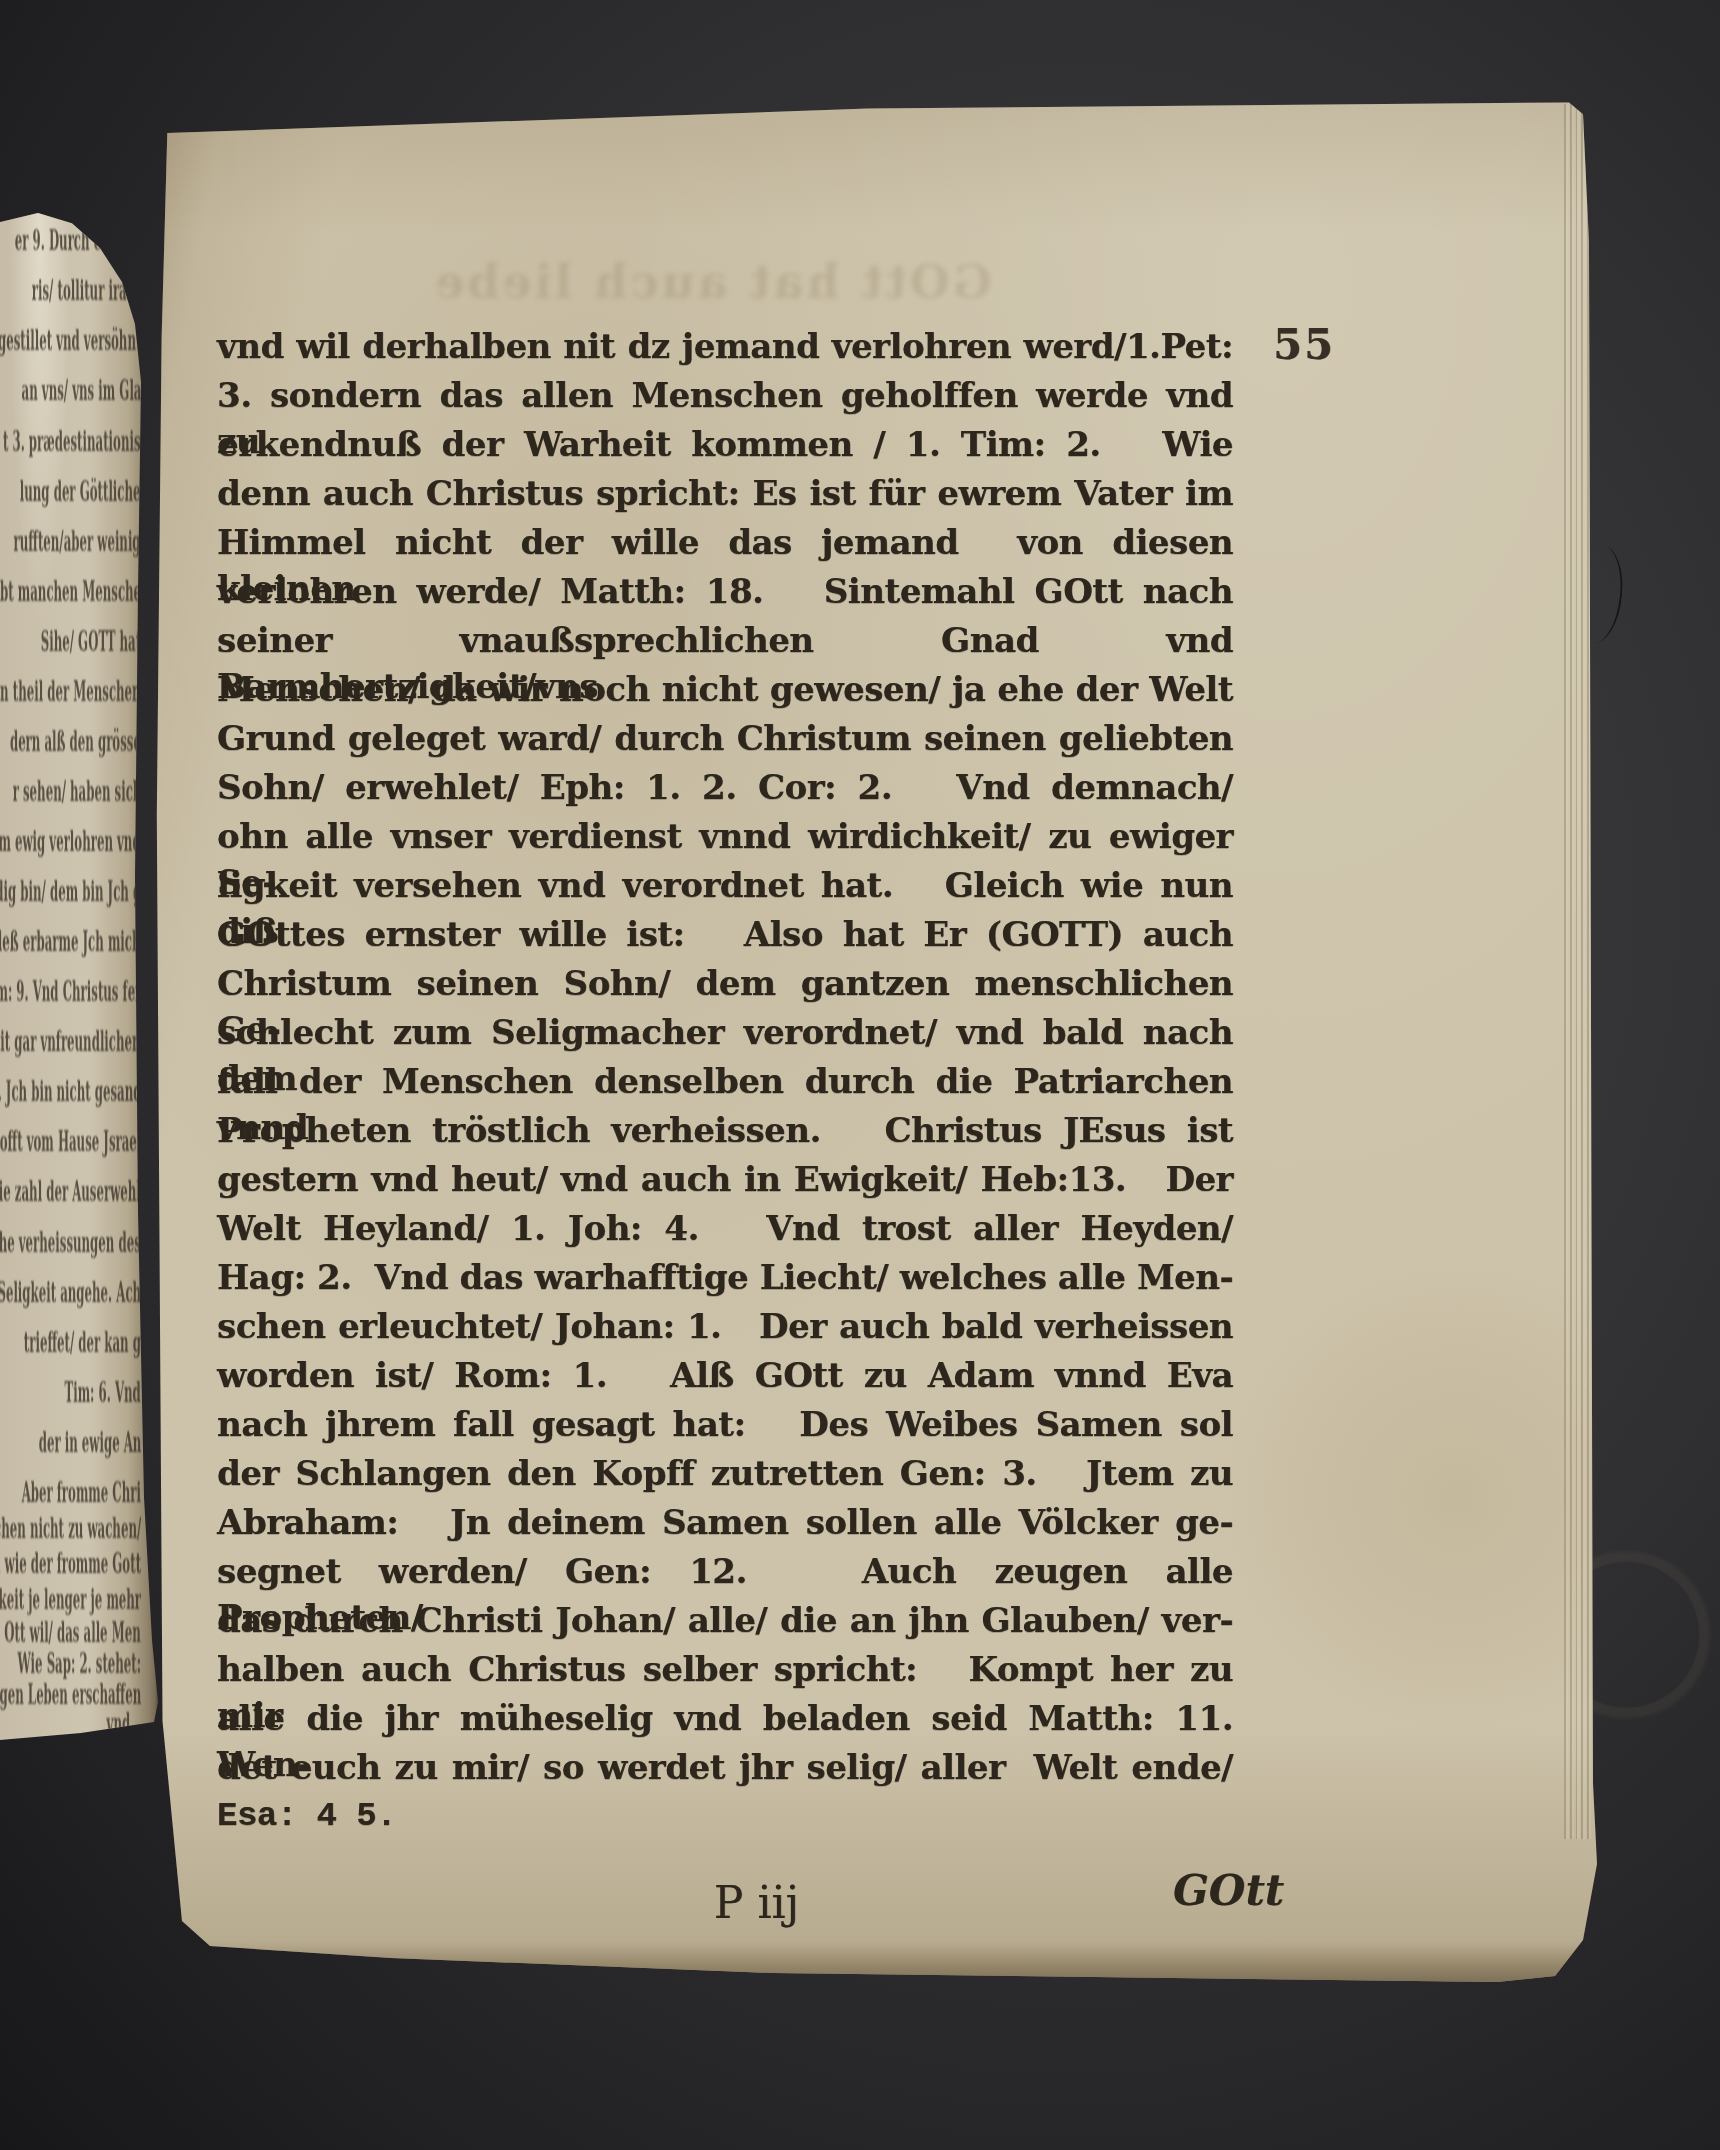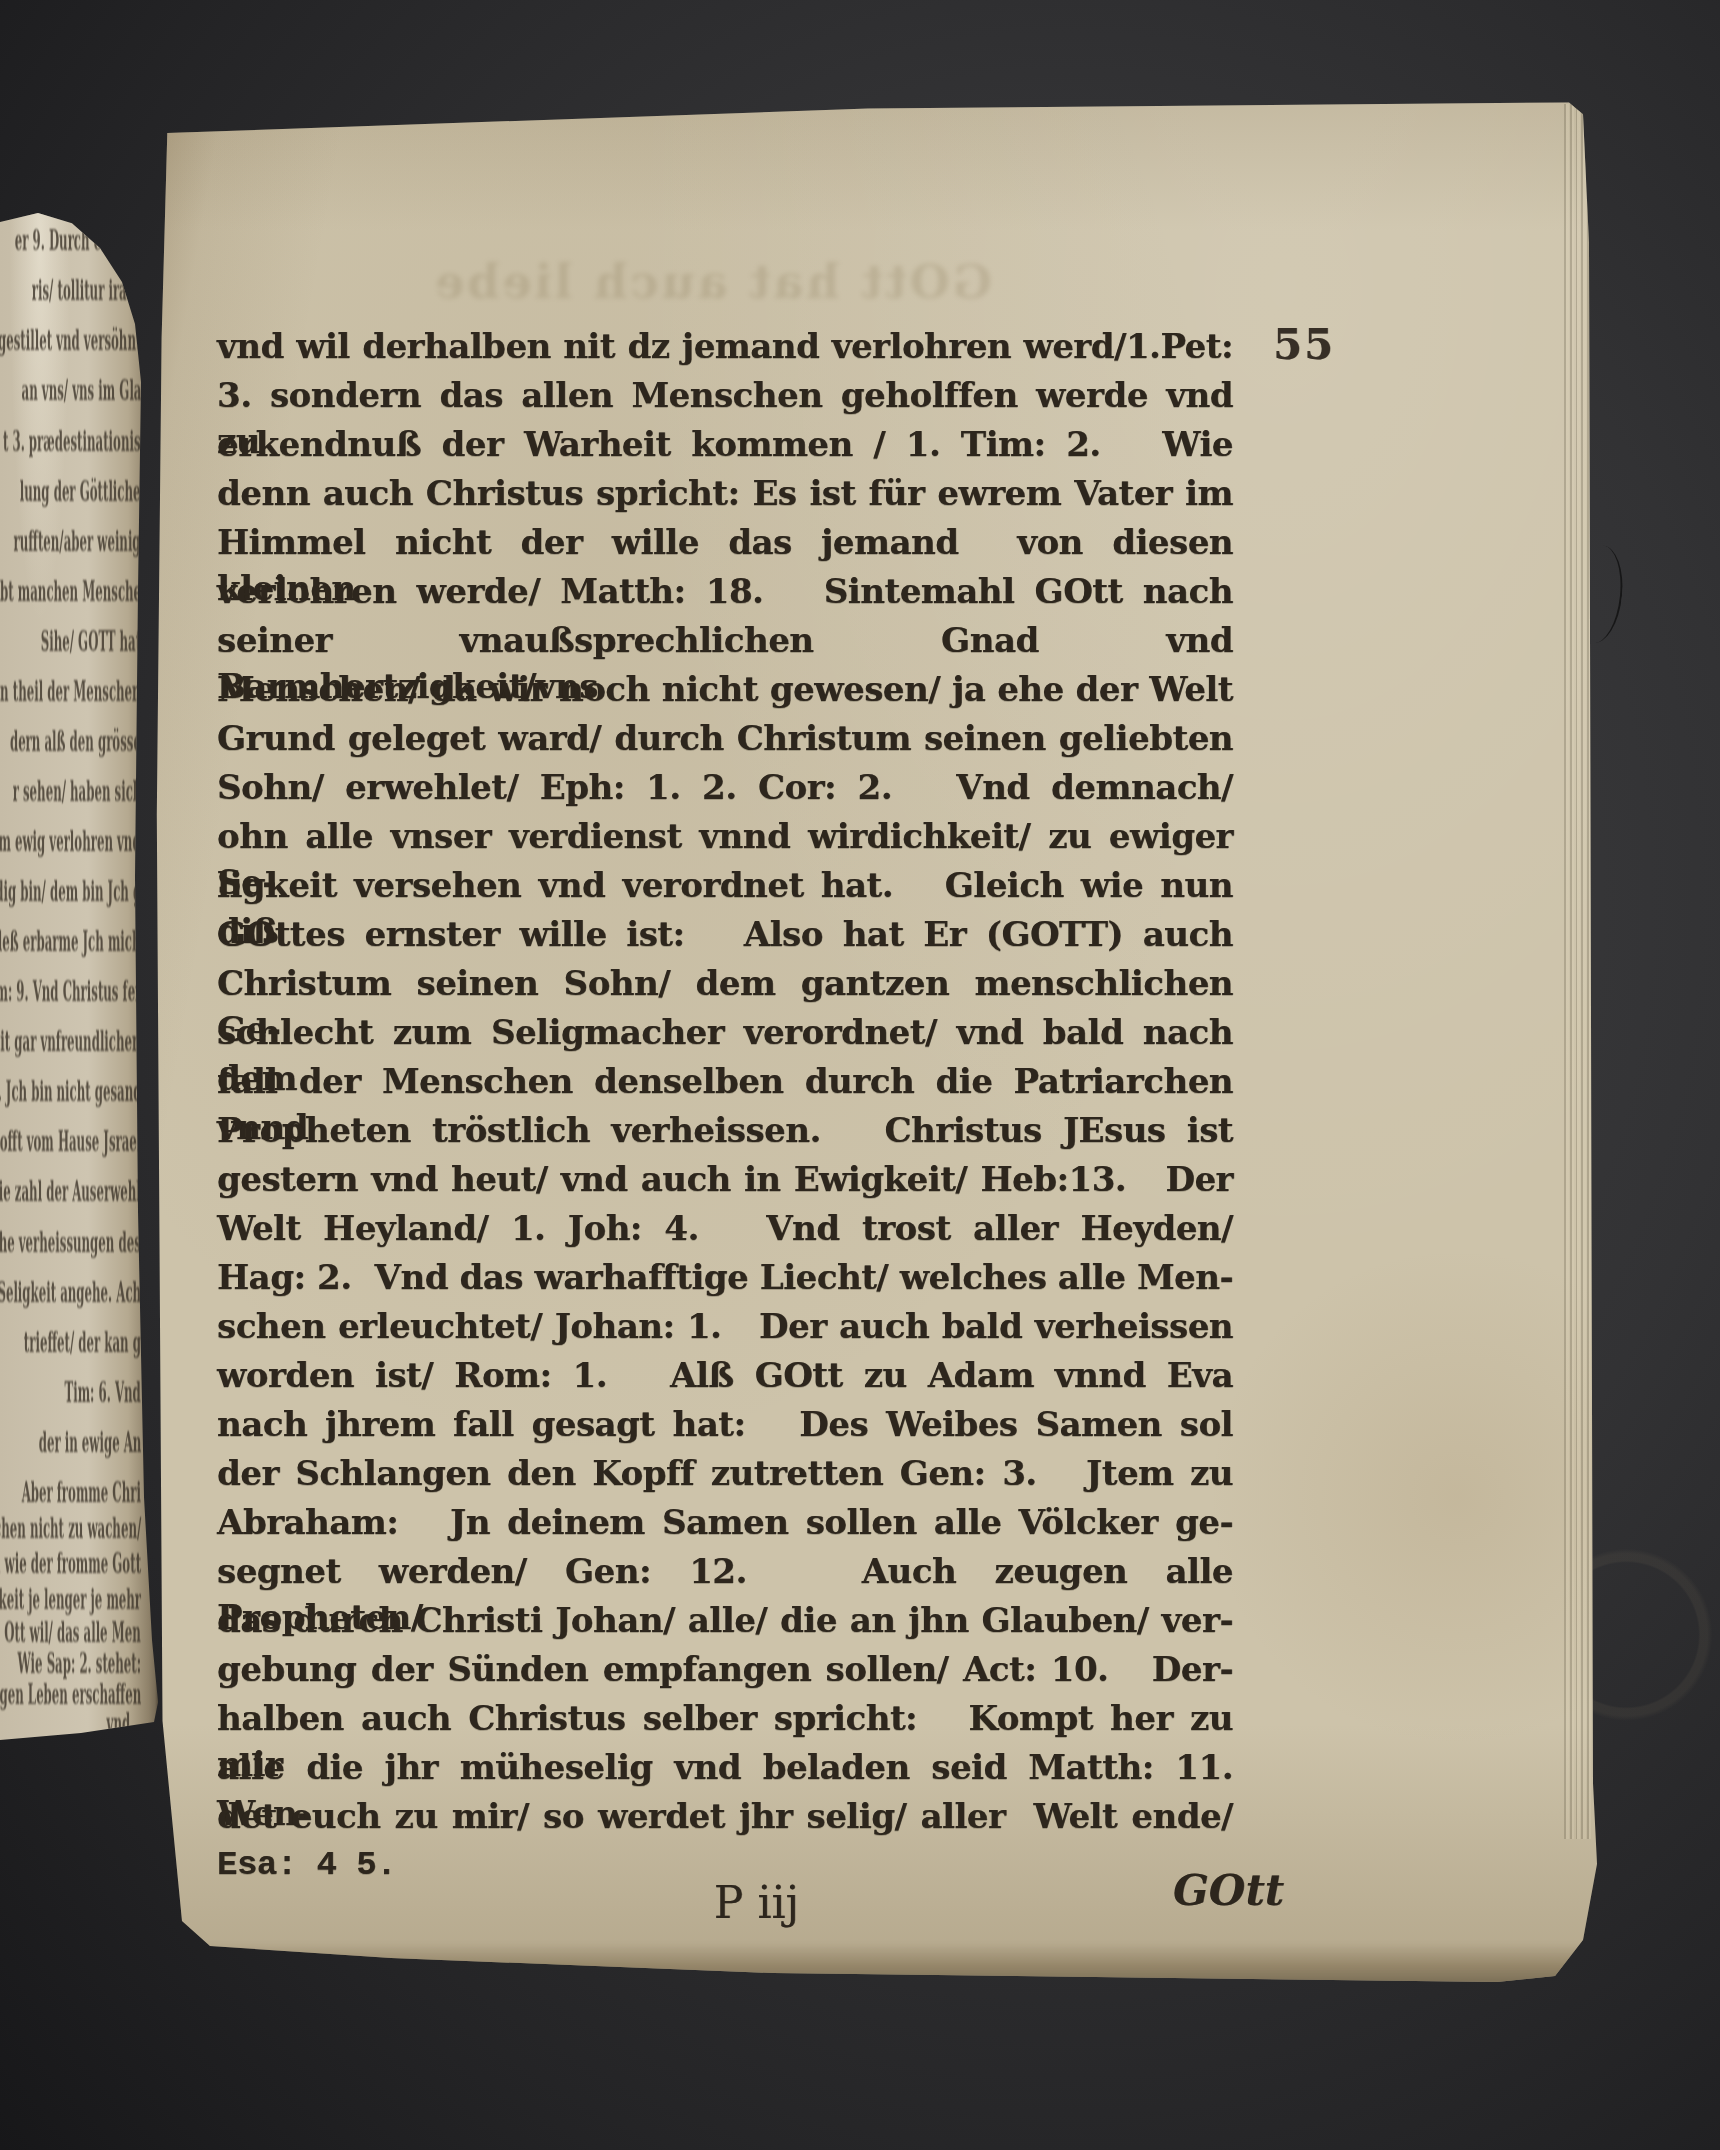--- a/index.html
+++ b/index.html
@@ -81,21 +81,20 @@
       <div class="tl">gestern vnd heut/ vnd auch in Ewigkeit/ Heb:13.   Der</div>
       <div class="tl">Welt Heyland/ 1. Joh: 4.   Vnd trost aller Heyden/</div>
       <div class="tl">Hag: 2.  Vnd das warhafftige Liecht/ welches alle Men-</div>
       <div class="tl">schen erleuchtet/ Johan: 1.   Der auch bald verheissen</div>
       <div class="tl">worden ist/ Rom: 1.   Alß GOtt zu Adam vnnd Eva</div>
       <div class="tl">nach jhrem fall gesagt hat:   Des Weibes Samen sol</div>
       <div class="tl">der Schlangen den Kopff zutretten Gen: 3.   Jtem zu</div>
       <div class="tl">Abraham:   Jn deinem Samen sollen alle Völcker ge-</div>
       <div class="tl">segnet werden/ Gen: 12.   Auch zeugen alle Propheten/</div>
       <div class="tl">das durch Christi Johan/ alle/ die an jhn Glauben/ ver-</div>
-      <div class="tl">gebung der Sünden empfangen sollen/ Act: 10.   Der-</div>
       <div class="tl">halben auch Christus selber spricht:   Kompt her zu mir</div>
       <div class="tl">alle die jhr müheselig vnd beladen seid Matth: 11. Wen-</div>
       <div class="tl">det euch zu mir/ so werdet jhr selig/ aller  Welt ende/</div>
       <div class="tl last">Esa: 4 5.</div>
     </div>
 
     <div class="sig">P iij</div>
     <div class="catch">GOtt</div>
     <div class="deckle"></div>
   </div>

